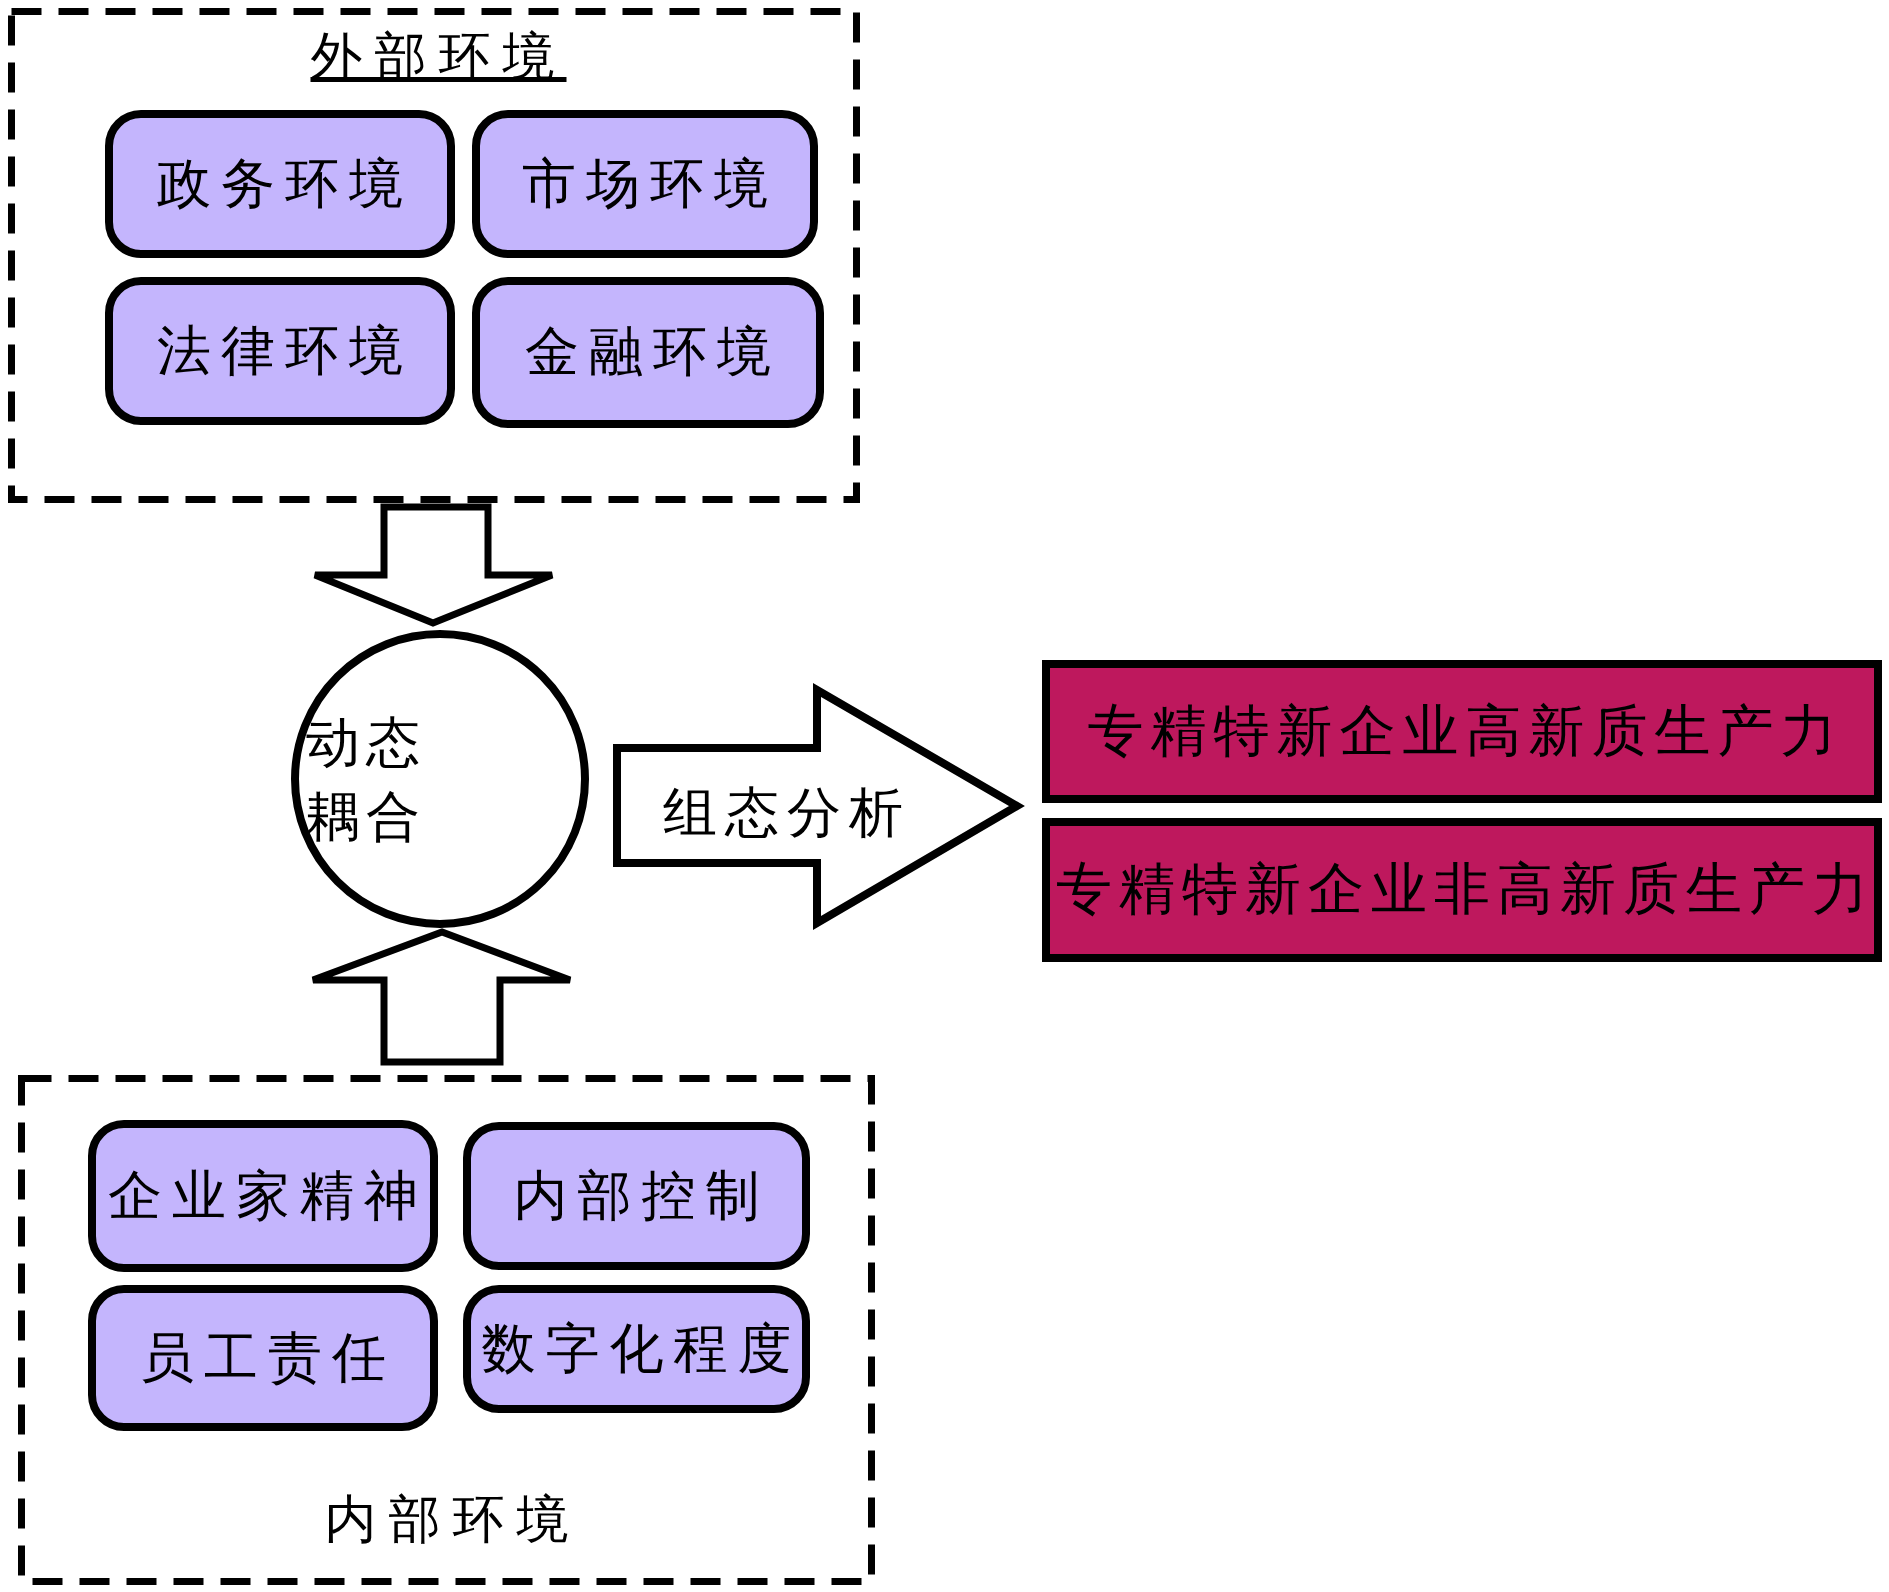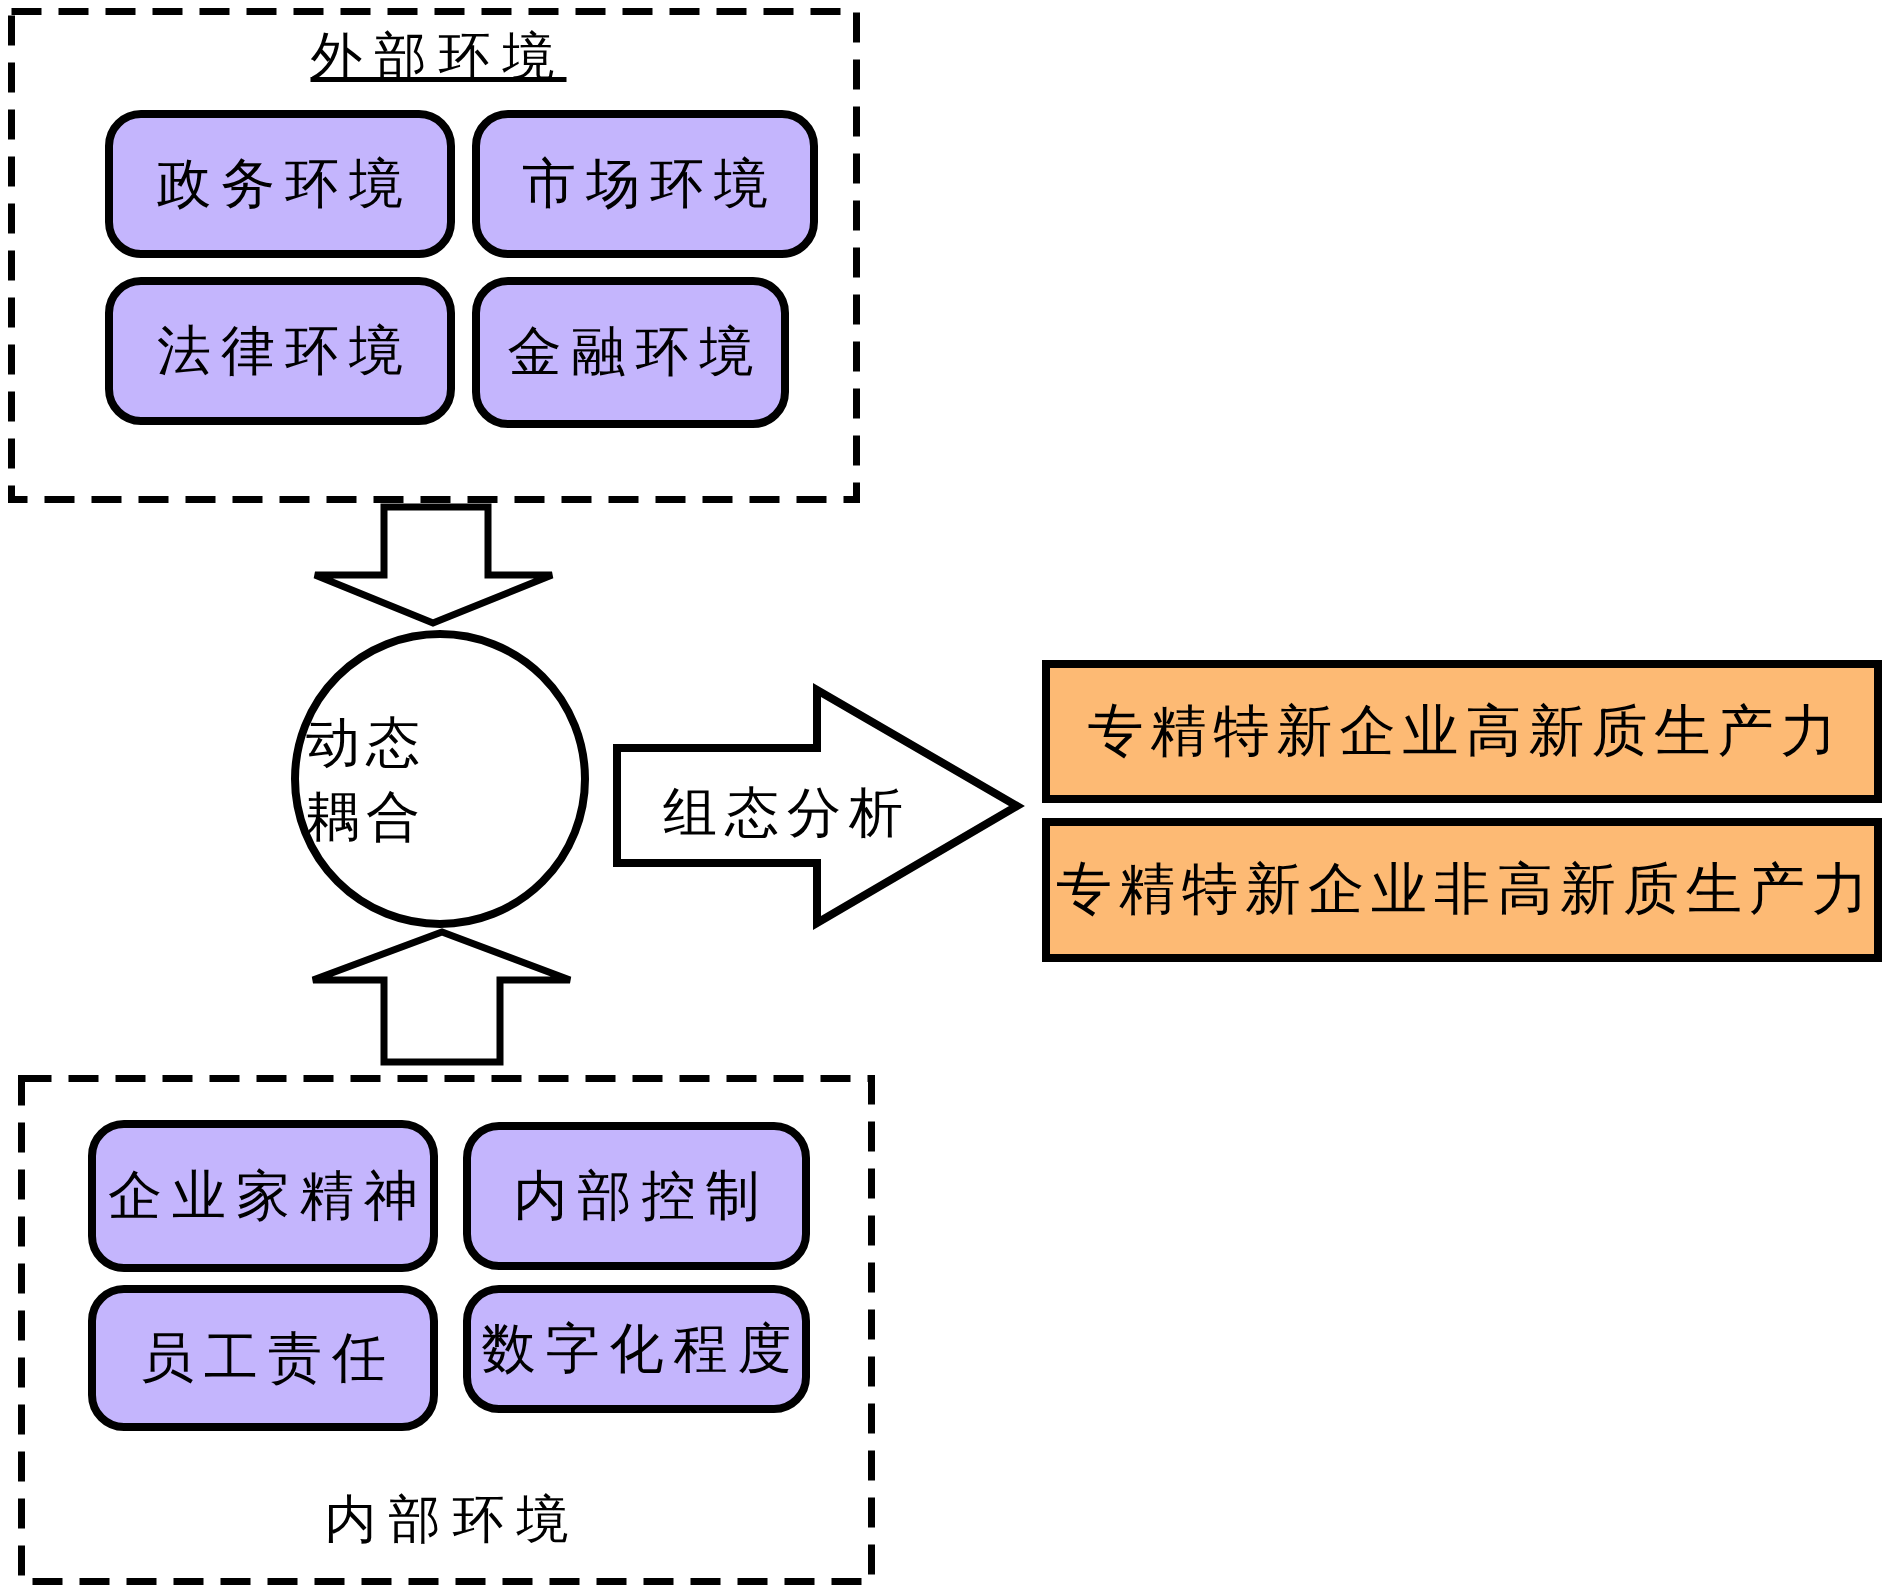--- a/index.html
+++ b/index.html
@@ -45,21 +45,21 @@
     font-size:54px;
     letter-spacing:10px;
     white-space:nowrap;
     color:#000;
   }
   .factor-box .txt{margin-right:-10px;}
   .out-box{
     position:absolute;
     box-sizing:border-box;
     border:8px solid #000;
-    background:#fdba74;
+    background:#be185d;
     display:flex;
     align-items:center;
     justify-content:center;
     font-size:56px;
     letter-spacing:7px;
     white-space:nowrap;
     color:#000;
   }
   .out-box .txt{margin-right:-7px;}
   .circle-label{
@@ -111,21 +111,21 @@
 
   <div class="factor-box" style="left:105px;top:110px;width:350px;height:148px;">
     <span class="txt">政务环境</span>
   </div>
   <div class="factor-box" style="left:472px;top:110px;width:346px;height:148px;">
     <span class="txt">市场环境</span>
   </div>
   <div class="factor-box" style="left:105px;top:277px;width:350px;height:148px;">
     <span class="txt">法律环境</span>
   </div>
-  <div class="factor-box" style="left:472px;top:277px;width:317px;height:151px;">
+  <div class="factor-box" style="left:472px;top:277px;width:352px;height:151px;">
     <span class="txt">金融环境</span>
   </div>
 
   <div class="circle-label">
     <div>动态</div>
     <div>耦合</div>
   </div>
 
   <div class="arrow-label">组态分析</div>
 

